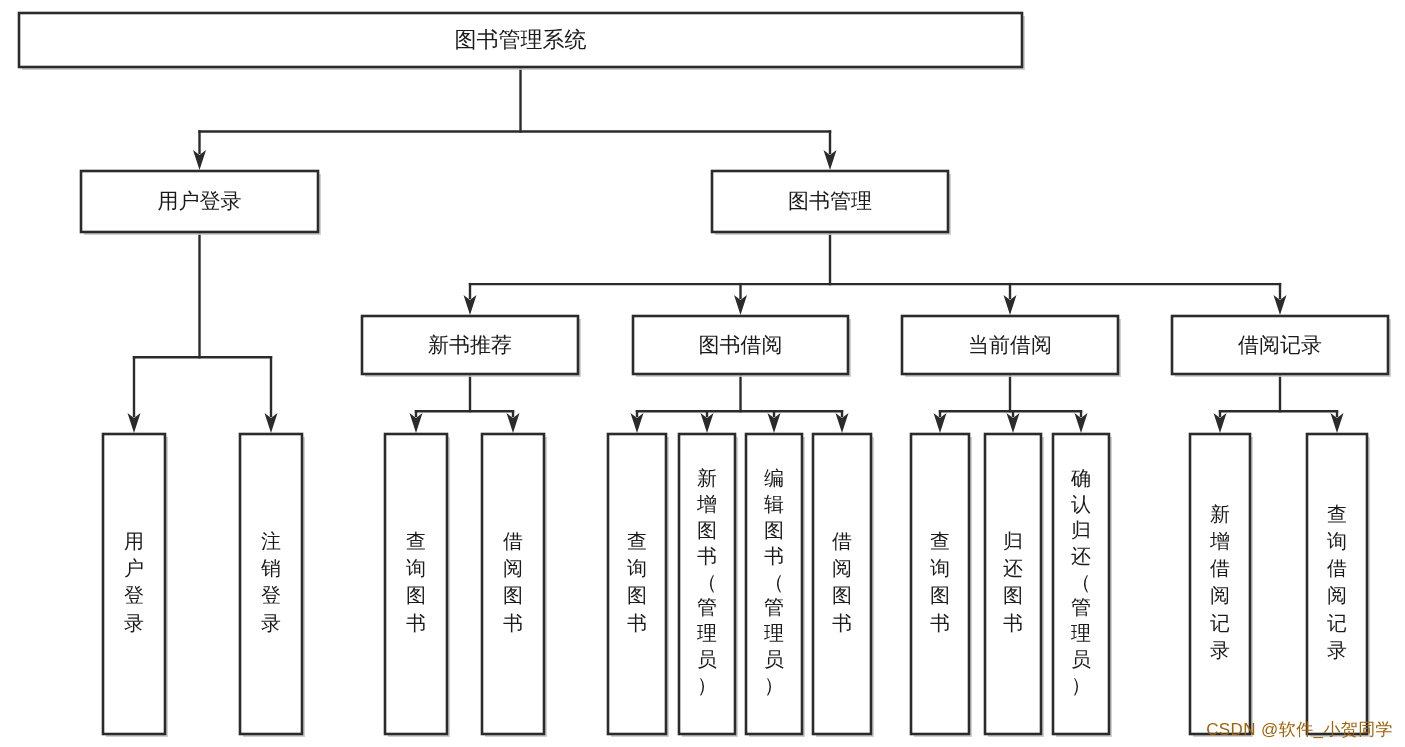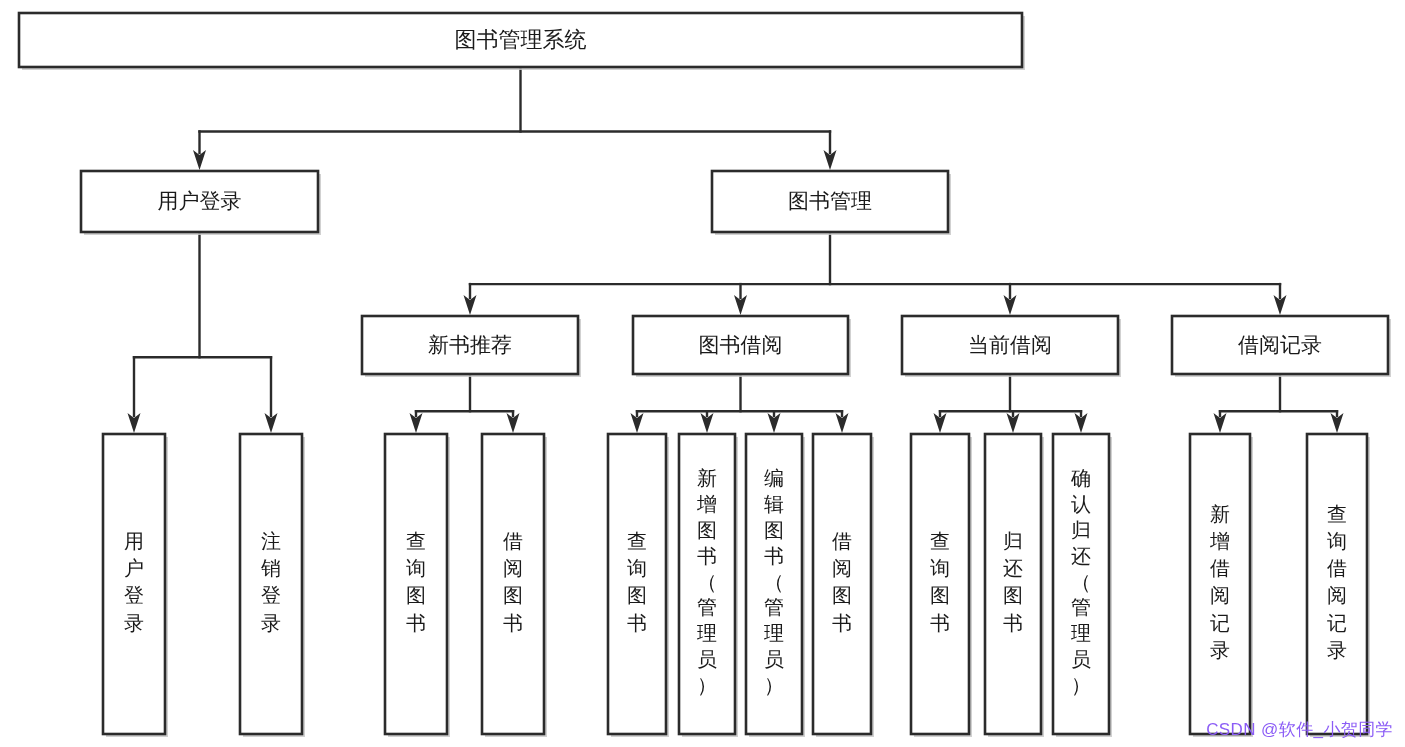--- a/index.html
+++ b/index.html
@@ -63,21 +63,21 @@
   }
   .title-label {
     font-size: 22px;
   }
   .watermark-text {
     position: absolute;
     right: 12px;
     bottom: 6px;
     font-family: "Liberation Sans", "DejaVu Sans", sans-serif;
     font-size: 17px;
-    color: #8b5cf6;
+    color: #a16207;
     letter-spacing: 0.4px;
     user-select: none;
     white-space: nowrap;
     margin-left: 20px;
   }
 </style>
 </head>
 <body>
 
 <div id="diagram-root">

